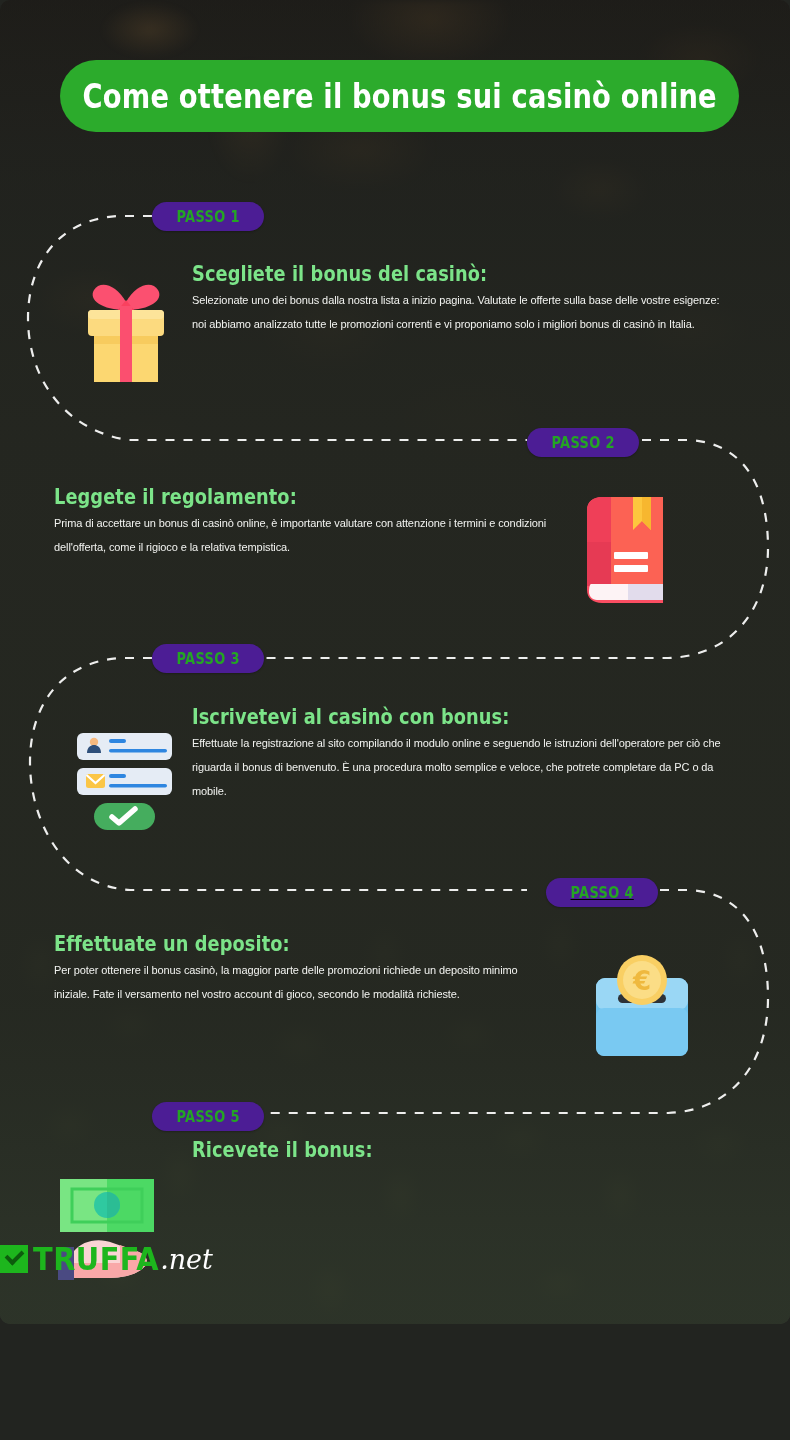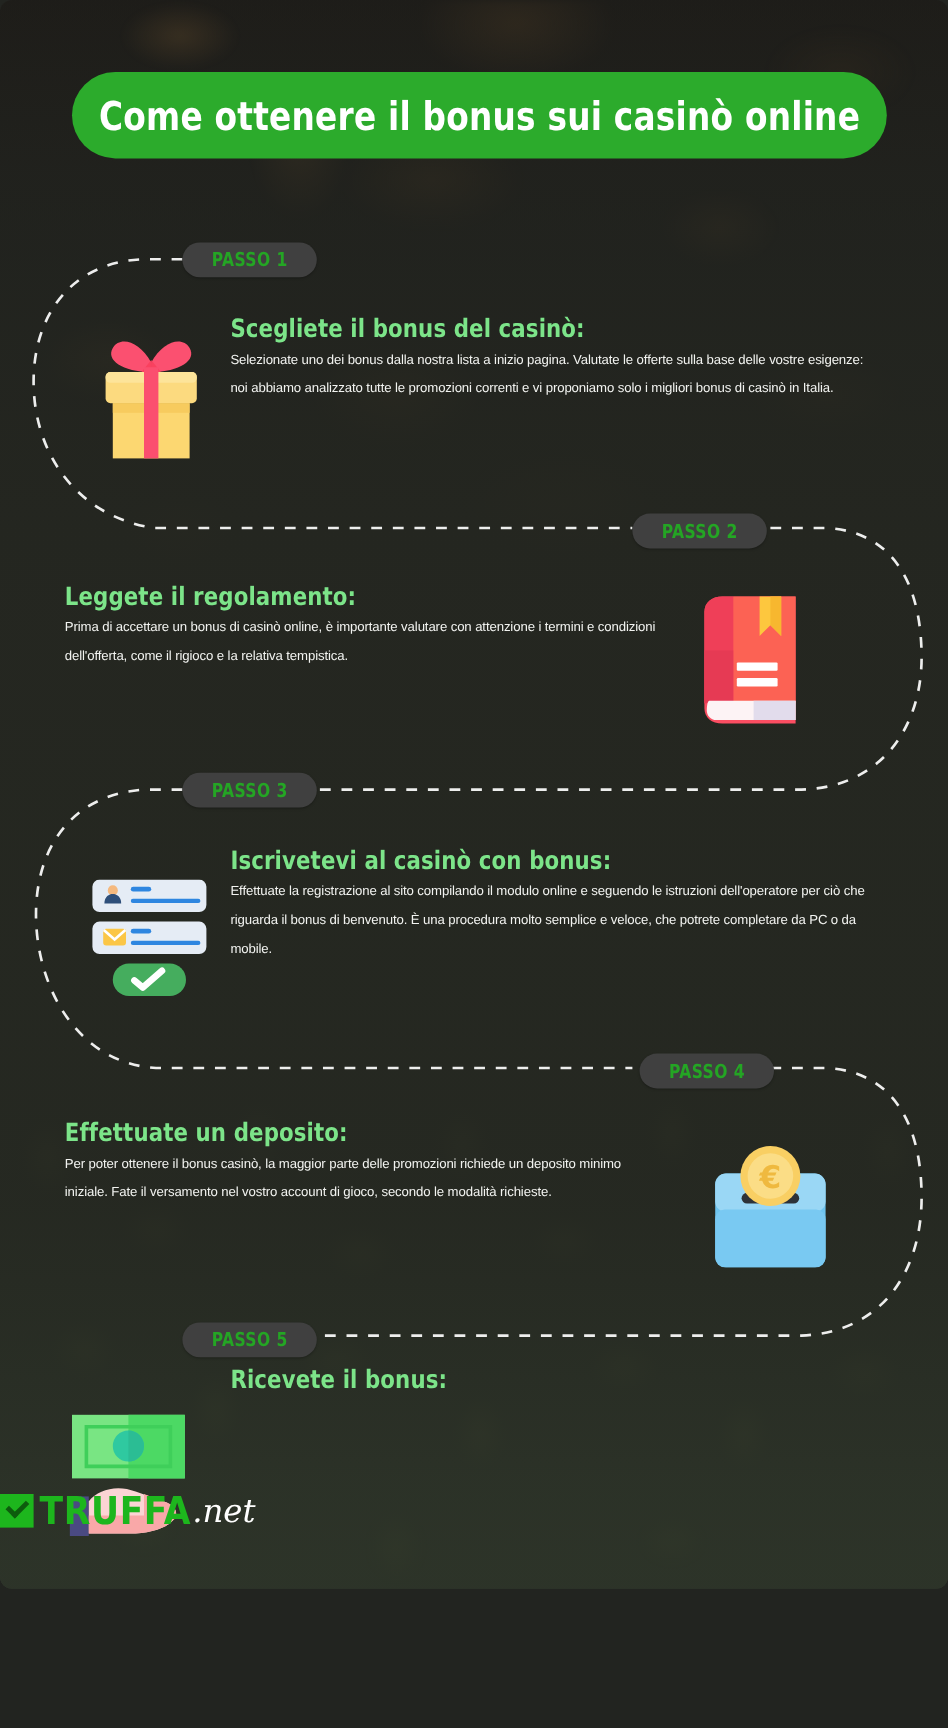--- a/index.html
+++ b/index.html
@@ -117,21 +117,21 @@
     font-weight: bold;
     letter-spacing: .2px;
     transform: scaleX(.92);
     white-space: nowrap;
   }
 
   
   .badge {
     position: absolute;
     height: 29px;
-    background: #404040;
+    background: #4c1d95;
     border-radius: 15px;
     display: flex;
     align-items: center;
     justify-content: center;
     padding: 0 21px;
     box-shadow: 0 1px 2px rgba(0,0,0,.25);
   }
   .badge span {
     color: #24a524;
     font-family: "Liberation Sans Narrow", "DejaVu Sans Condensed", "Liberation Sans", sans-serif;
@@ -305,21 +305,21 @@
       <rect x="18" y="70" width="61" height="27" rx="13.5" fill="#45ad5e"></rect>
       <path d="M36 84 L 43 90 L 59 76" fill="none" stroke="#ffffff" stroke-width="5.5" stroke-linecap="round" stroke-linejoin="round"></path>
     </svg>
   </div>
 
   <div class="step-text" style="left:192px; top:705px; width:542px;">
     <div class="step-title">Iscrivetevi al casinò con bonus:</div>
     <div class="step-body">Effettuate la registrazione al sito compilando il modulo online e seguendo le istruzioni dell'operatore per ciò che riguarda il bonus di benvenuto. È una procedura molto semplice e veloce, che potrete completare da PC o da mobile.</div>
   </div>
 
-  <div class="badge" style="left:533px; top:878px;">
+  <div class="badge" style="left:546px; top:878px;text-decoration:underline;">
     <span>PASSO 4</span>
   </div>
 
   <div class="icon-box" style="left:590px; top:950px; width:104px; height:112px;">
     <svg viewBox="0 0 104 112" width="104" height="112">
 
       <rect x="6" y="28" width="92" height="78" rx="9" fill="#6ec4ef"></rect>
       <rect x="6" y="28" width="92" height="32" rx="9" fill="#9ad7f5"></rect>
 
       <rect x="28" y="44" width="48" height="9" rx="4.5" fill="#2d3238"></rect>

